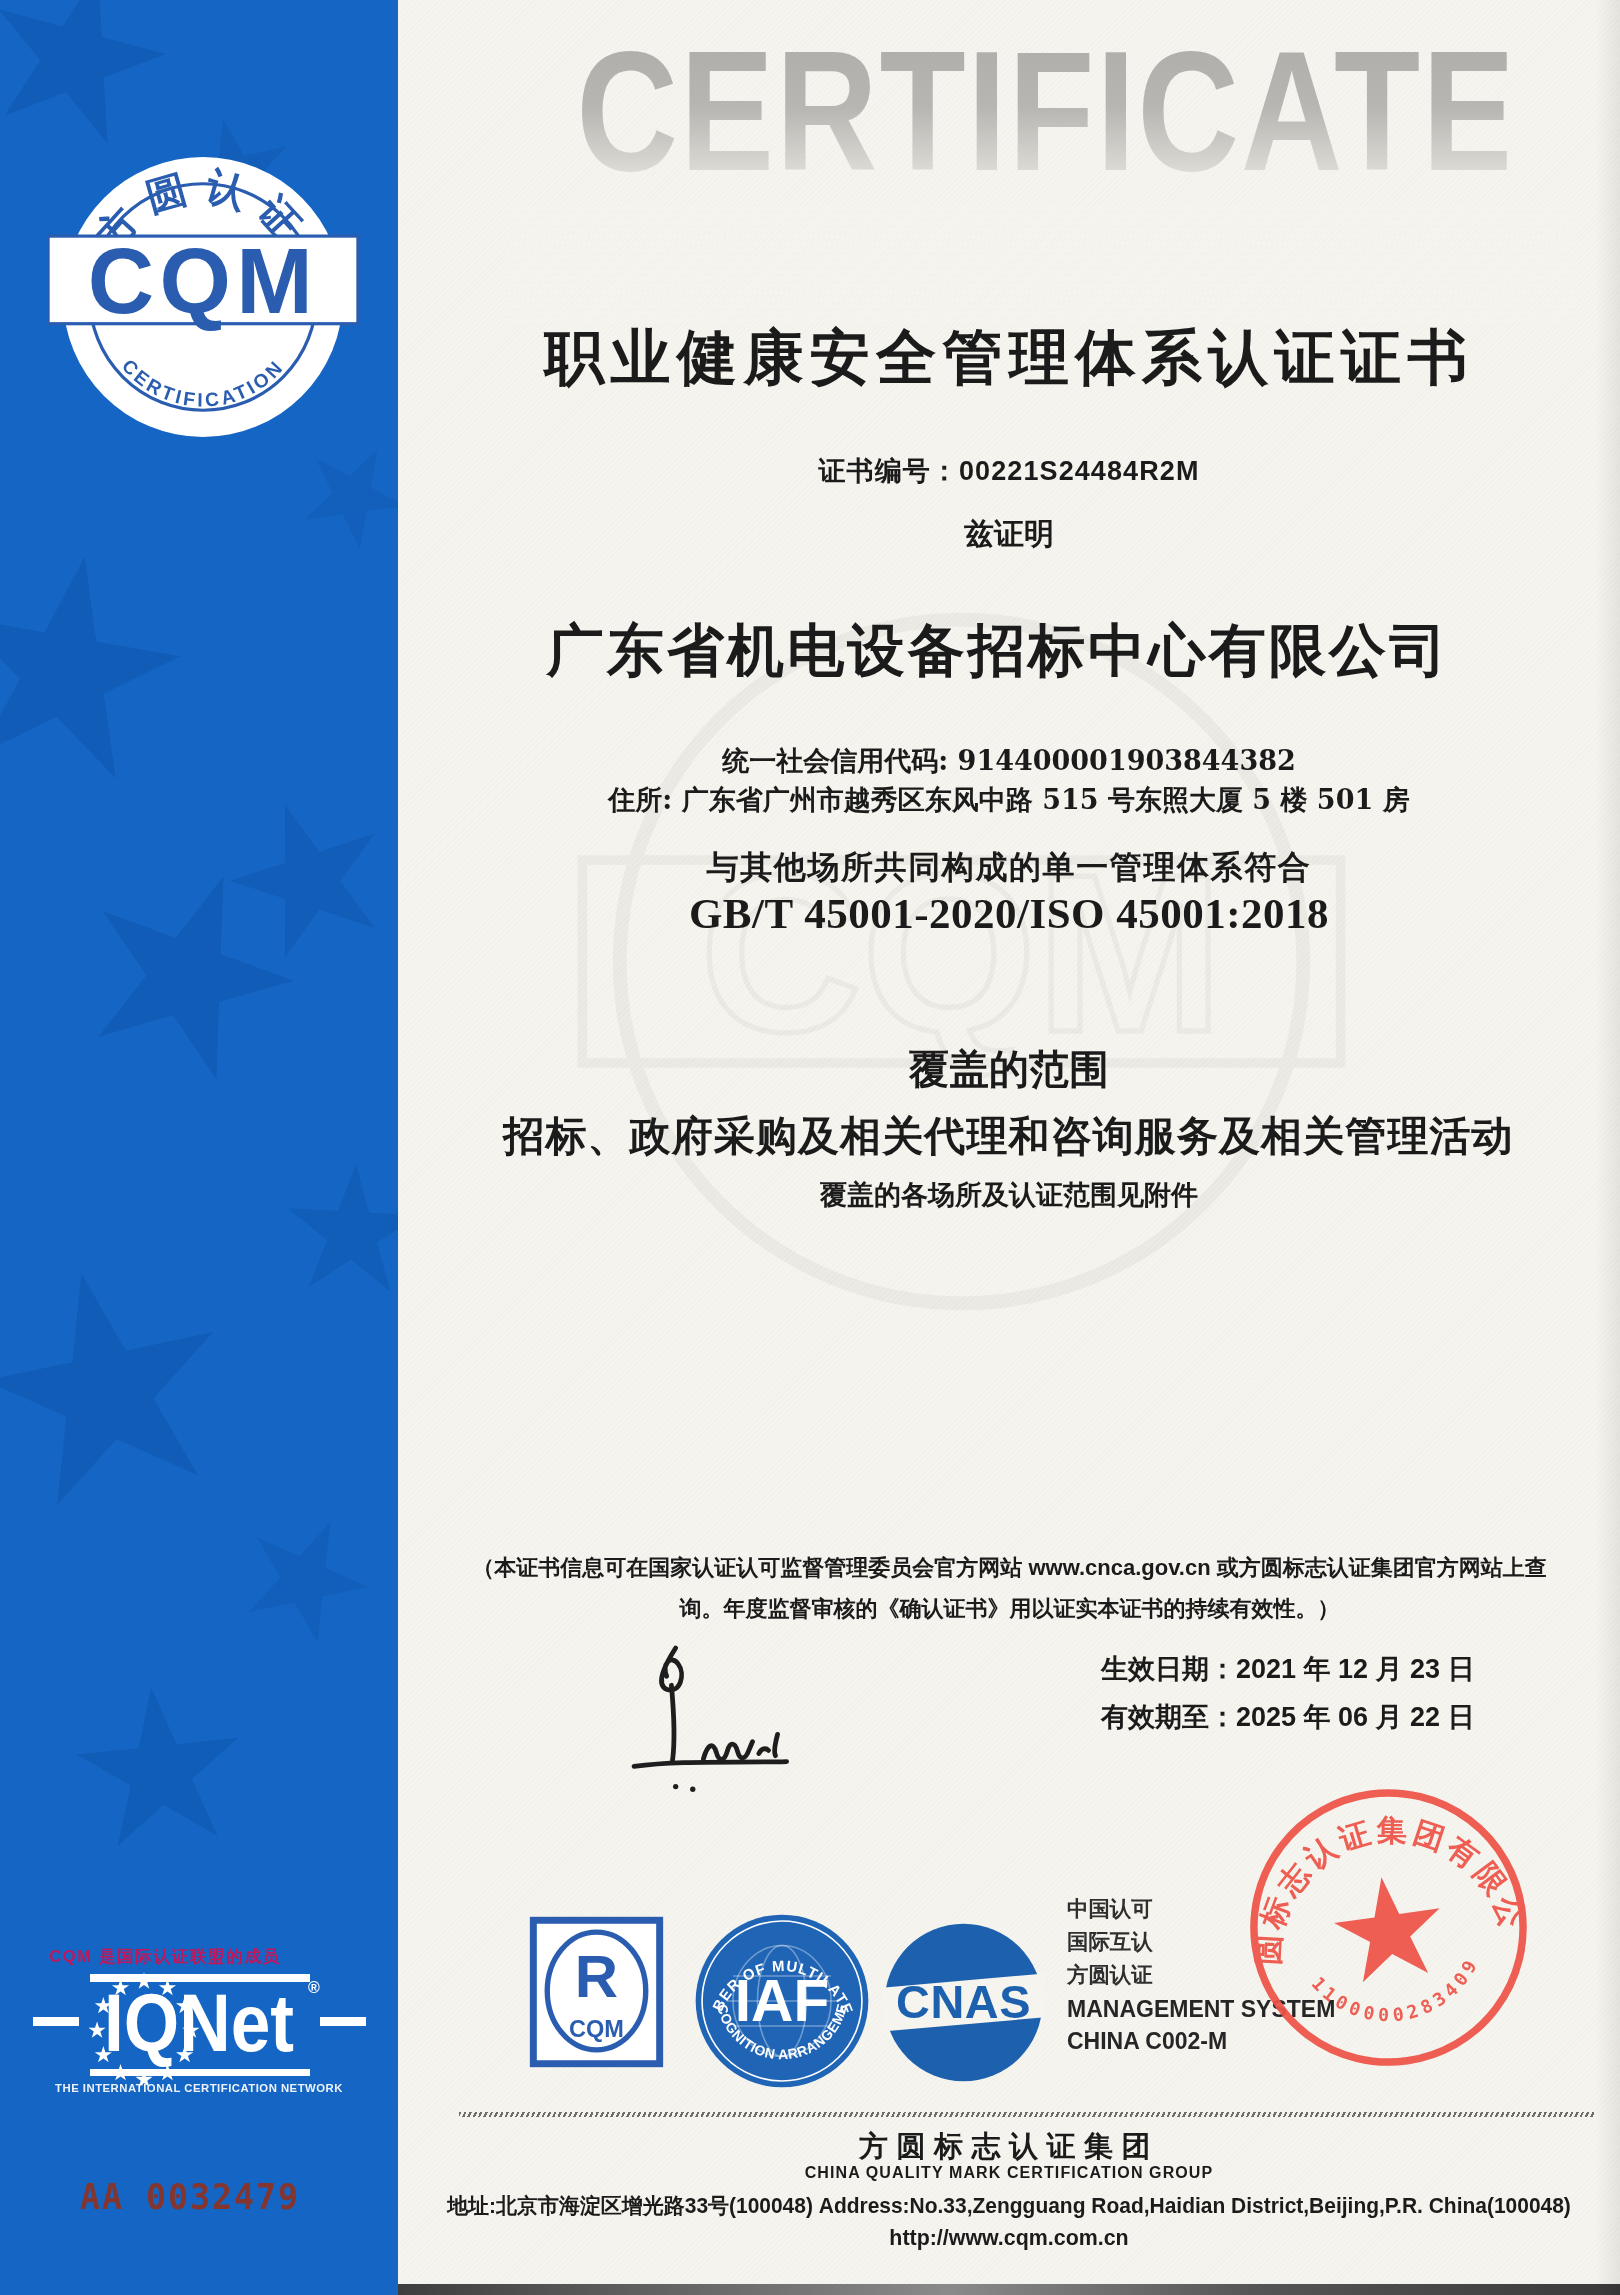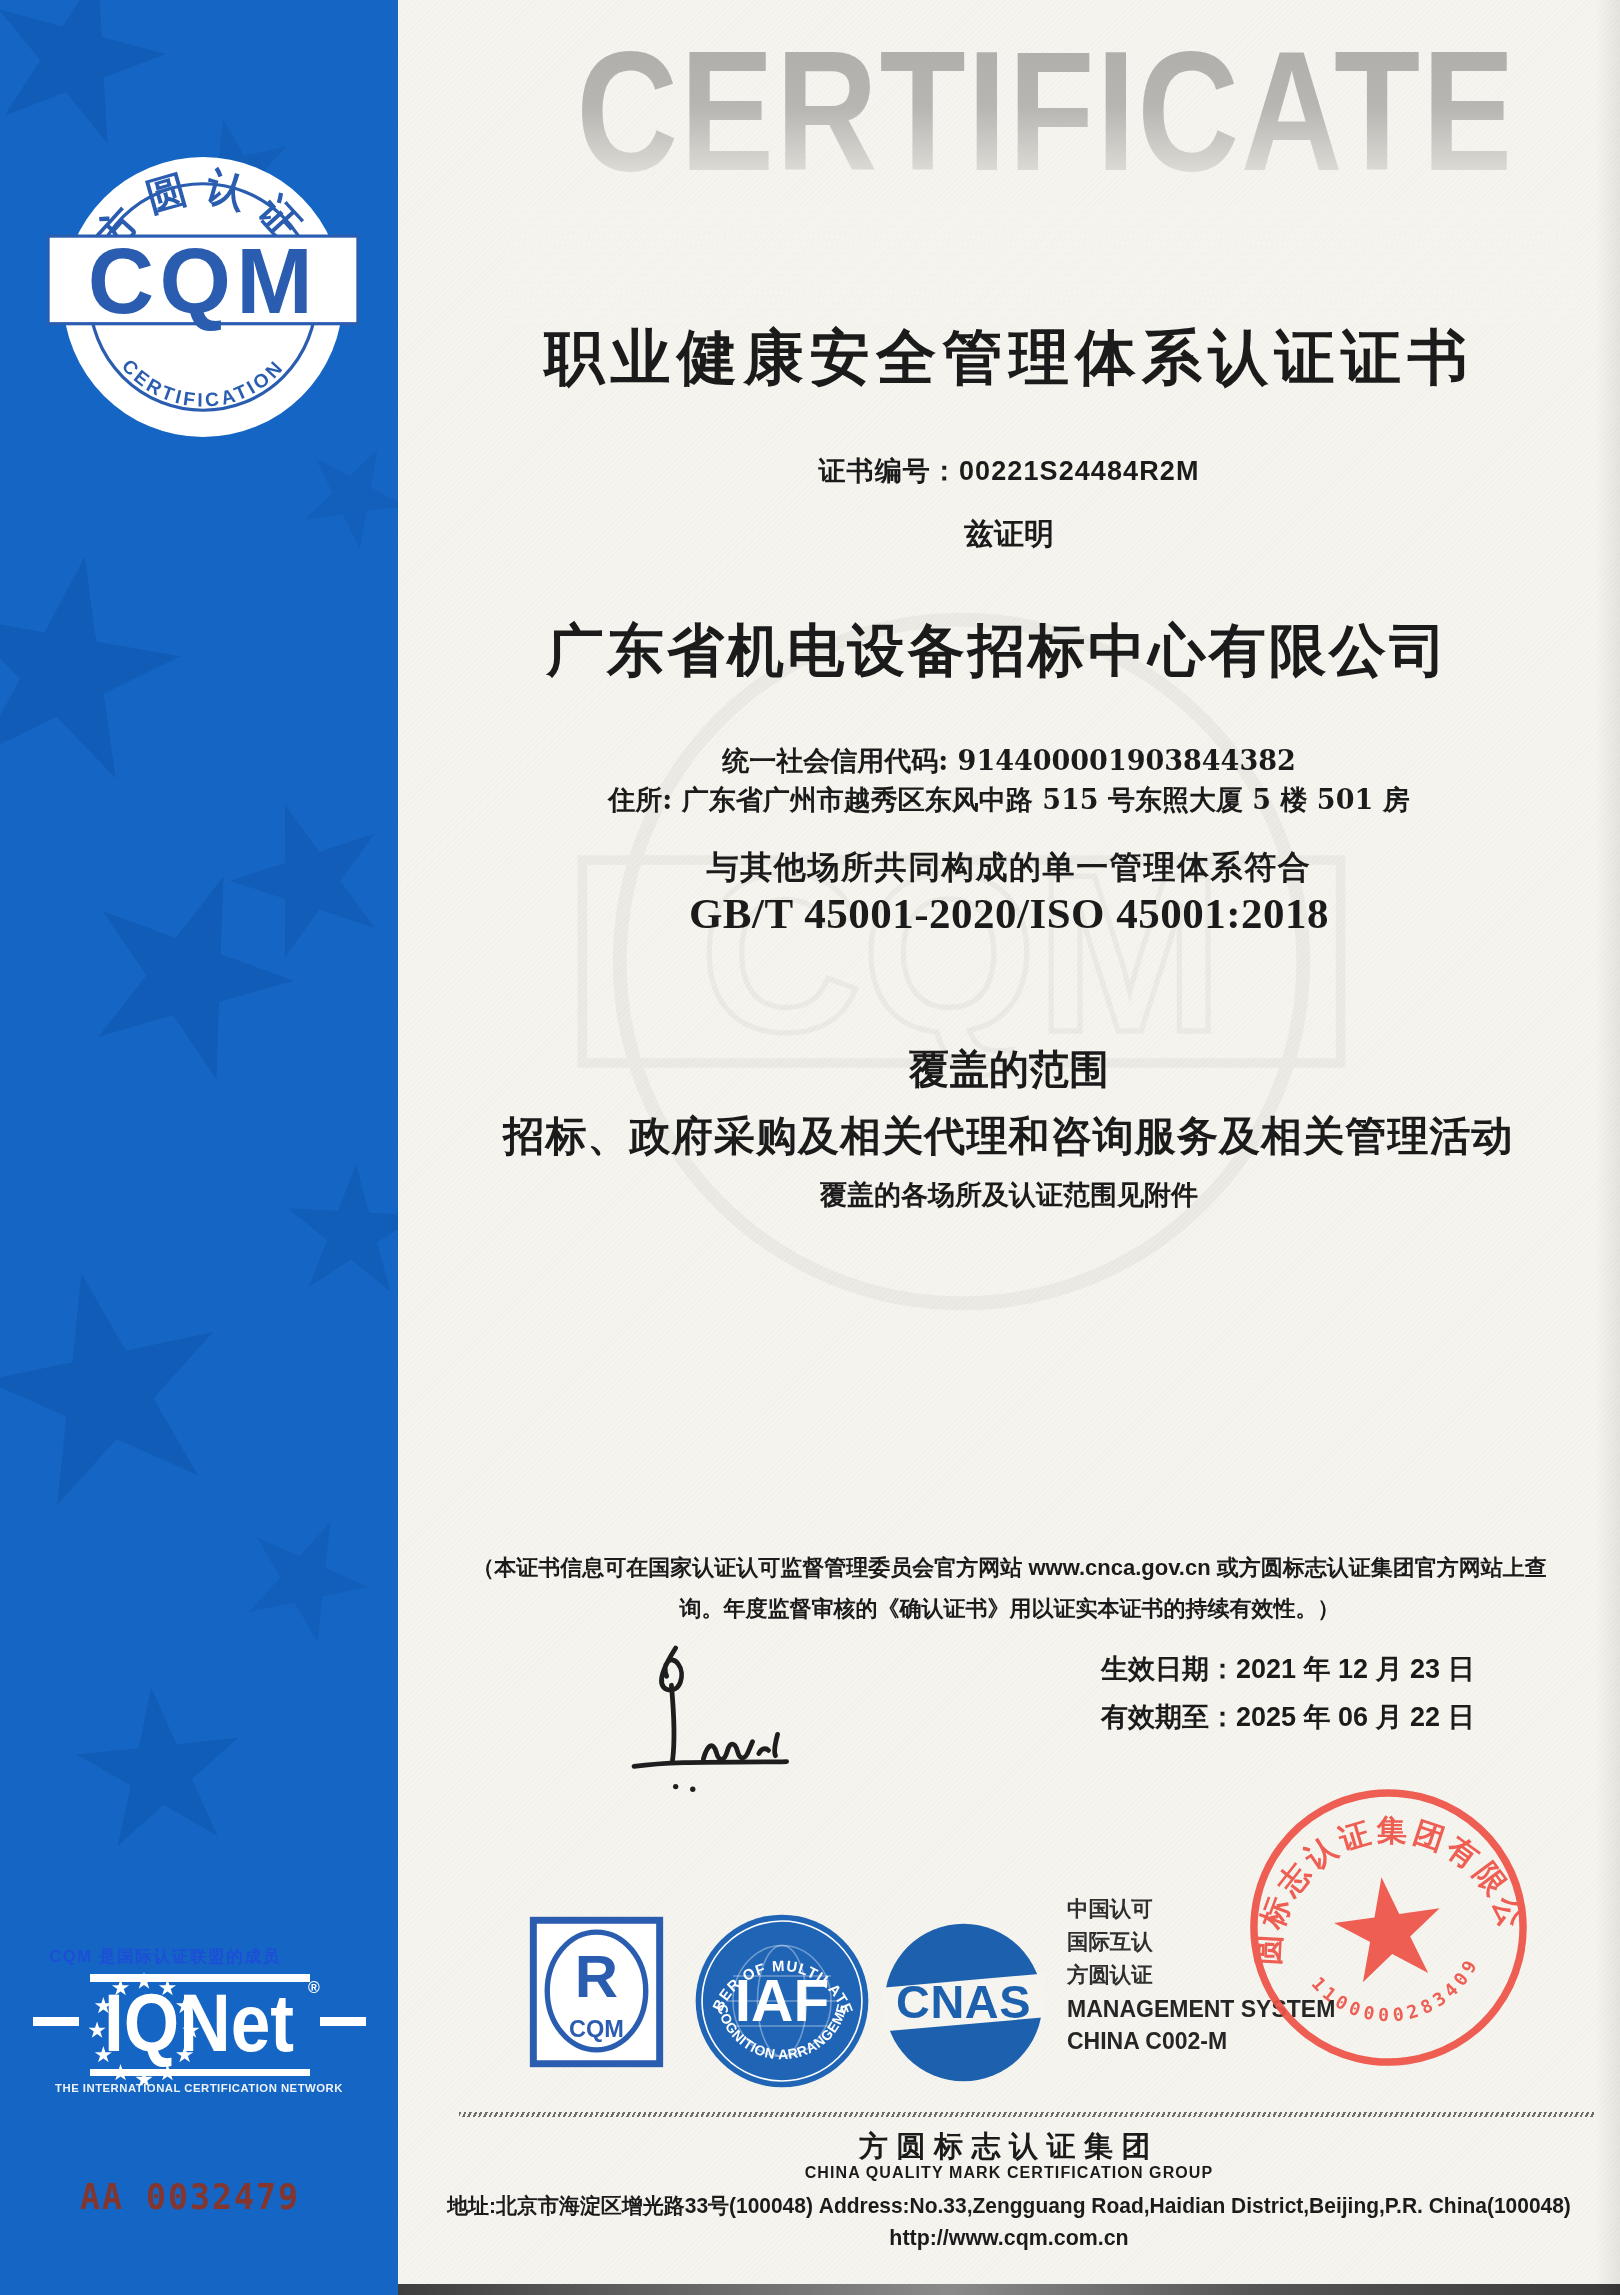--- a/index.html
+++ b/index.html
@@ -33,21 +33,21 @@
   .std1{left:427px;top:846px;width:1164px;font-size:32px;font-weight:900;letter-spacing:1.6px;z-index:4;}
   .std2{left:427px;top:889px;width:1164px;font-size:43px;font-weight:900;letter-spacing:0.5px;z-index:4;font-family:Liberation Serif, serif;}
   .scopeh{left:427px;top:1042px;width:1164px;font-size:40px;font-weight:900;z-index:4;}
   .scopec{left:416px;top:1109px;width:1185px;font-size:41px;font-weight:800;letter-spacing:1.1px;z-index:4;}
   .scopea{left:427px;top:1177px;width:1164px;font-size:27px;font-weight:800;z-index:4;}
   .note{left:465px;top:1548px;width:1089px;font-size:22px;font-weight:700;line-height:1.85;z-index:4;}
   .dates{left:1101px;top:1645px;width:406px;font-size:27px;font-weight:800;line-height:1.78;z-index:4;}
   
   .cqmlogo{left:47px;top:141px;width:312px;height:312px;z-index:2;}
   
-  .iq-member{left:0px;top:1946px;width:330px;text-align:center;color:#1d4ed8;font-size:16.6px;font-weight:700;letter-spacing:1.6px;z-index:3;}
+  .iq-member{left:0px;top:1946px;width:330px;text-align:center;color:#be185d;font-size:16.6px;font-weight:700;letter-spacing:1.6px;z-index:3;}
   .iq-bar1{left:90px;top:1974px;width:220px;height:8px;background:#fff;z-index:3;}
   .iq-name{left:0px;top:1979px;width:398px;text-align:center;color:#fff;font-size:81px;font-weight:900;line-height:1.1;z-index:3;transform:scaleX(.88);transform-origin:center;}
   .iq-reg{left:308px;top:1979px;color:#fff;font-size:16px;font-weight:700;z-index:4;}
   .iq-dashL{left:33px;top:2017px;width:46px;height:8.5px;background:#fff;z-index:3;}
   .iq-dashR{left:320px;top:2017px;width:46px;height:8.5px;background:#fff;z-index:3;}
   .iq-bar2{left:90px;top:2069px;width:220px;height:7px;background:#fff;z-index:3;}
   .iq-tag{left:0px;top:2081px;width:398px;text-align:center;color:#eef3fa;font-size:11.7px;font-weight:700;letter-spacing:0.5px;z-index:3;transform:scaleX(.97);}
   .iq-stars{left:80px;top:1969px;width:128px;height:123px;z-index:4;}
   .serial{left:80px;top:2177px;font-family:"DejaVu Sans Mono",monospace;font-size:35px;font-weight:700;
           letter-spacing:2.1px;color:#84352e;z-index:3;transform:scaleX(.95);transform-origin:left;}

